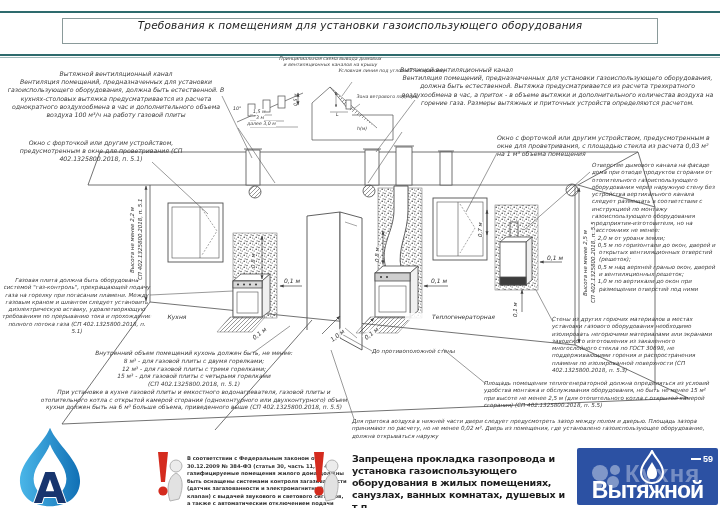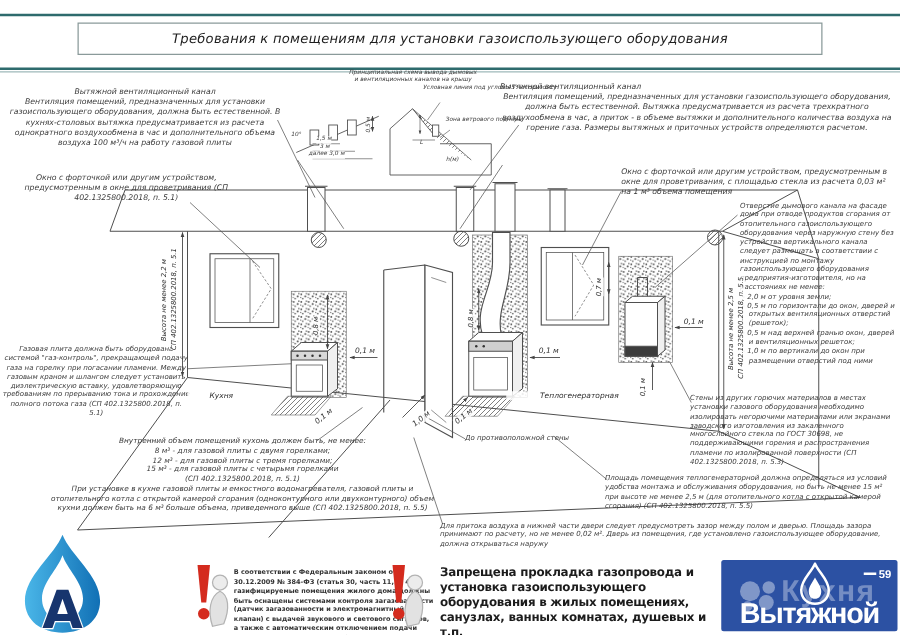--- a/index.html
+++ b/index.html
@@ -1,20 +1,20 @@
 <!DOCTYPE html>
 <html><head>
 <meta charset="utf-8">
 <style>
   html,body{margin:0;padding:0;background:#e9e9e9;}
   .sheet{position:relative;width:720px;height:508px;background:#ffffff;overflow:hidden;
          font-family:"DejaVu Sans",sans-serif;}
   .rule{position:absolute;left:0;width:720px;background:#2e6b6d;}
   .title-box{position:absolute;left:62px;top:18px;width:594px;height:24px;
-             border:1px solid #8a9a9a;display:flex;align-items:center;justify-content:center;}
+             border:1px solid #8a9a9a;display:flex;justify-content:center;}
   .title-box span{font:italic 10.5px "DejaVu Sans",sans-serif;color:#1d1d1d;letter-spacing:.2px;}
   .ann{position:absolute;font:italic 6.2px/1.32 "DejaVu Sans",sans-serif;color:#3b3b3b;}
   .c{text-align:center}.l{text-align:left}
   .small{font-size:5.6px;line-height:1.3;}
   .sch{position:absolute;font:italic 4.7px/1.25 "DejaVu Sans",sans-serif;color:#3b3b3b;}
   .dim{position:absolute;font:italic 6px "DejaVu Sans",sans-serif;color:#2f2f2f;
        background:rgba(255,255,255,.85);padding:0 1px;white-space:nowrap;}
   .vlabel{position:absolute;font:italic 5.5px "DejaVu Sans",sans-serif;color:#2f2f2f;
           white-space:nowrap;transform:rotate(-90deg);transform-origin:0 0;background:rgba(255,255,255,.85);}
   .dg{transform:rotate(-38deg);transform-origin:0 0;}

